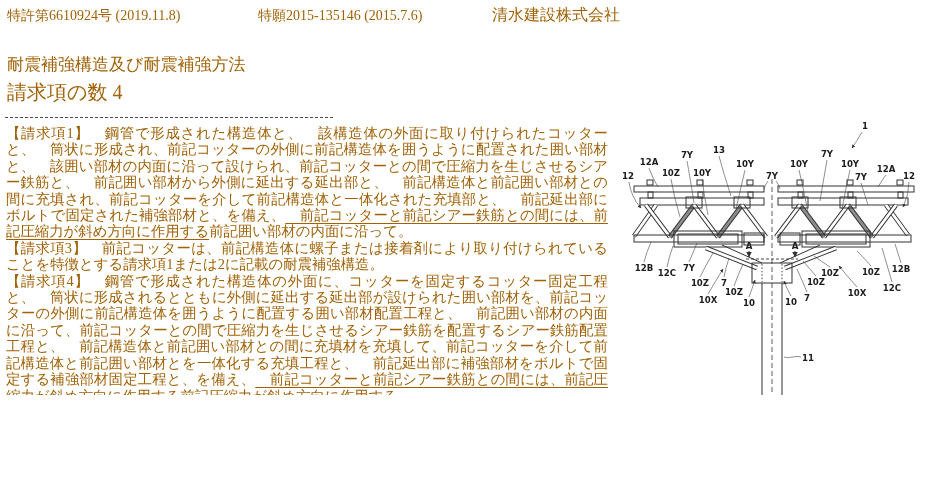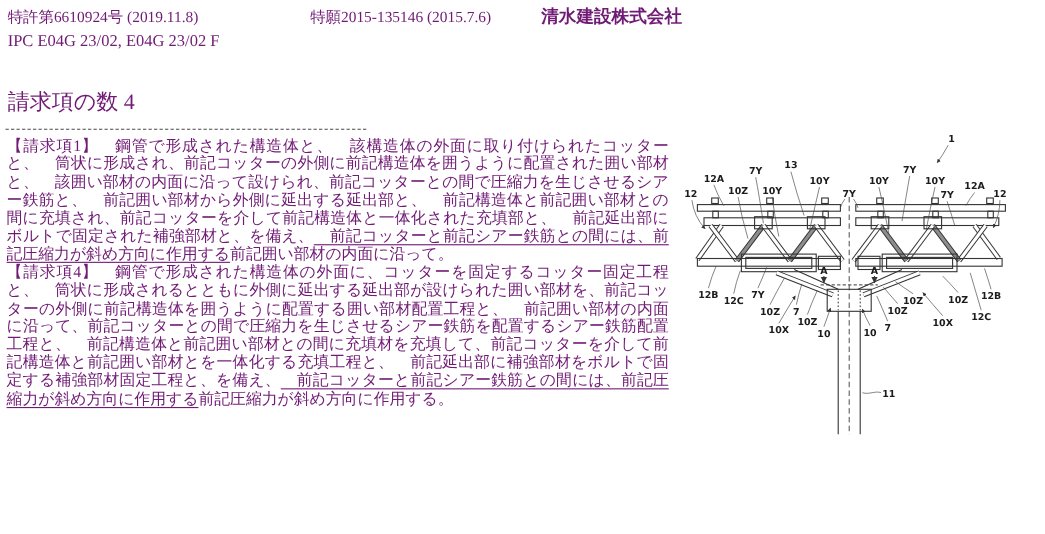--- a/index.html
+++ b/index.html
@@ -1,28 +1,28 @@
 <!DOCTYPE html>
 <html><head>
 <meta charset="utf-8">
 <style>
   html, body { margin: 0; padding: 0; background: #ffffff; }
   .page {
     position: relative;
     width: 950px;
     height: 395px;
     background: #ffffff;
-    color: #701a75;
+    color: #a16207;
     font-family: "Liberation Serif", serif;
     overflow: hidden;
   }
   .abs { position: absolute; white-space: nowrap; }
   .pat-no      { left: 7px;   top: 7px;  font-size: 14px; }
-  .app-no      { left: 258px; top: 7px;  font-size: 14px; margin-left: 24px; }
-  .assignee    { left: 492px; top: 5px;  font-size: 16px; font-weight: bold; }
+  .app-no      { left: 258px; top: 7px;  font-size: 14px; }
+  .assignee    { left: 492px; top: 5px;  font-size: 16px; }
   .ipc         { left: 7px;   top: 30px; font-size: 15px; }
   .inventors   { left: 492px; top: 31px; font-size: 15.5px; }
   .doc-title   { left: 7px;   top: 53px; font-size: 17px; }
   .claims-count{ left: 7px;   top: 79px; font-size: 20px; }
 
   .dashed-sep {
     position: absolute;
     left: 5px; top: 117px;
     width: 328px; height: 0;
     border-top: 1.6px dashed #4a4a4a;
@@ -69,21 +69,21 @@
   }
 </style>
 </head>
 <body>
 
 <div class="page">
 
   <span class="abs pat-no">特許第6610924号 (2019.11.8)</span>
   <span class="abs app-no">特願2015-135146 (2015.7.6)</span>
   <span class="abs assignee">清水建設株式会社</span>
-  <span class="abs ipc">IPC E04G 23/02, E04G 23/02 F</span>
+  <span class="abs doc-title">耐震補強構造及び耐震補強方法</span>
   <span class="abs claims-count">請求項の数 4</span>
 
   <div class="dashed-sep"></div>
 
   <div class="claims">
 
     <div class="fig-wrap">
       <svg width="328" height="308" viewBox="0 0 328 308">
         <defs>
           <marker id="ah" markerWidth="7" markerHeight="7" refX="5.5" refY="3" orient="auto">
@@ -254,16 +254,17 @@
             <text x="276" y="174" class="fig-label">12C</text>
             <text x="285" y="155" class="fig-label">12B</text>
             <text x="192" y="244" class="fig-label">11</text>
           </g>
 
         <text class="fig-caption" x="230" y="302">図1</text>
       </svg>
     </div>
 
     <p><span>【請求項1】　鋼管で形成された構造体と、　該構造体の外面に取り付けられたコッターと、　筒状に形成され、前記コッターの外側に前記構造体を囲うように配置された囲い部材と、　該囲い部材の内面に沿って設けられ、前記コッターとの間で圧縮力を生じさせるシアー鉄筋と、　前記囲い部材から外側に延出する延出部と、　前記構造体と前記囲い部材との間に充填され、前記コッターを介して前記構造体と一体化された充填部と、　前記延出部にボルトで固定された補強部材と、を備え、</span><span class="u">　前記コッターと前記シアー鉄筋との間には、前記圧縮力が斜め方向に作用する</span><span>前記囲い部材の内面に沿って。</span></p>
+    <p><span>【請求項3】　前記コッターは、前記構造体に螺子または接着剤により取り付けられていることを特徴とする請求項1または2に記載の耐震補強構造。</span></p>
     <p><span>【請求項4】　鋼管で形成された構造体の外面に、コッターを固定するコッター固定工程と、　筒状に形成されるとともに外側に延出する延出部が設けられた囲い部材を、前記コッターの外側に前記構造体を囲うように配置する囲い部材配置工程と、　前記囲い部材の内面に沿って、前記コッターとの間で圧縮力を生じさせるシアー鉄筋を配置するシアー鉄筋配置工程と、　前記構造体と前記囲い部材との間に充填材を充填して、前記コッターを介して前記構造体と前記囲い部材とを一体化する充填工程と、　前記延出部に補強部材をボルトで固定する補強部材固定工程と、を備え、</span><span class="u">　前記コッターと前記シアー鉄筋との間には、前記圧縮力が斜め方向に作用する</span><span>前記圧縮力が斜め方向に作用する。</span></p>
   </div>
 
 </div>
 
 </body></html>

